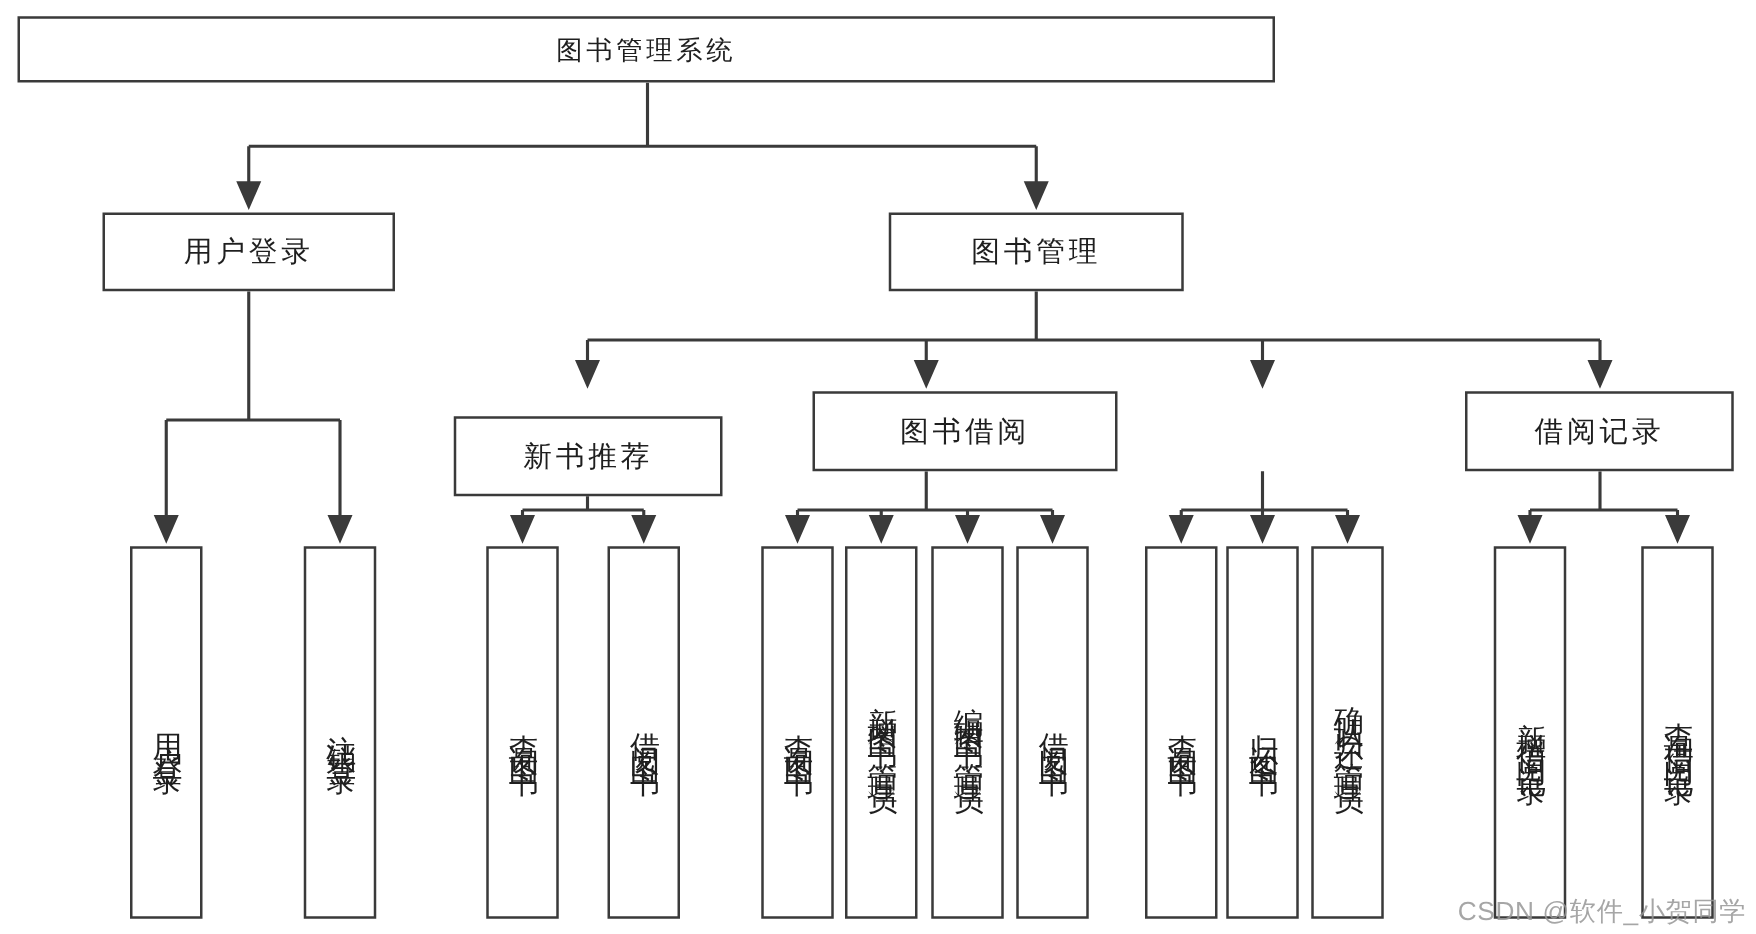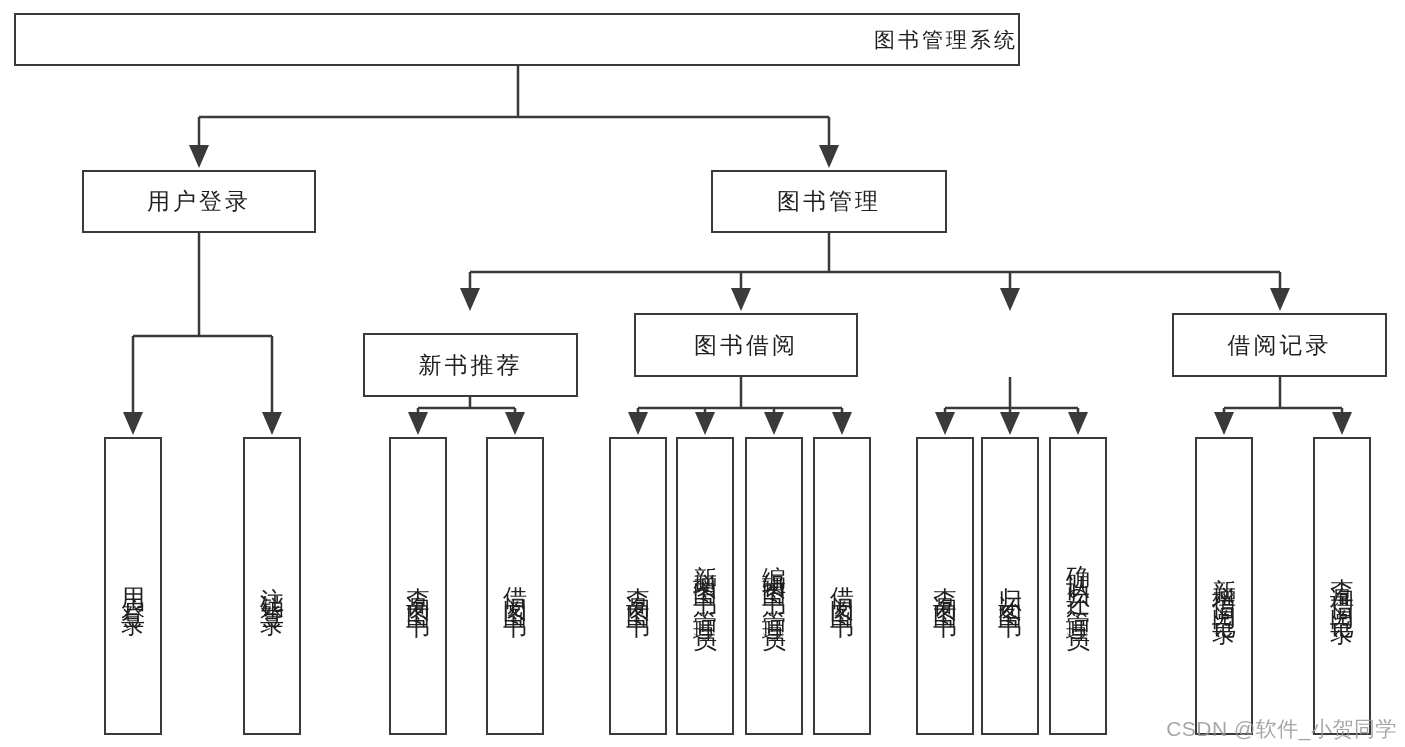--- a/index.html
+++ b/index.html
@@ -78,35 +78,35 @@
              M1224 408H1342 M1224 408V415 M1342 408V415" fill="none" stroke="#3a3a3a" stroke-width="2.5"></path>
     <path d="M189 145L209 145L199 168Z M819 145L839 145L829 168Z
              M460 288L480 288L470 311Z M731 288L751 288L741 311Z M1000 288L1020 288L1010 311Z M1270 288L1290 288L1280 311Z
              M123 412L143 412L133 435Z M262 412L282 412L272 435Z
              M408 412L428 412L418 435Z M505 412L525 412L515 435Z
              M628 412L648 412L638 435Z M695 412L715 412L705 435Z M764 412L784 412L774 435Z M832 412L852 412L842 435Z
              M935 412L955 412L945 435Z M1000 412L1020 412L1010 435Z M1068 412L1088 412L1078 435Z
              M1214 412L1234 412L1224 435Z M1332 412L1352 412L1342 435Z" fill="#3a3a3a" stroke="none"></path>
   </svg>
 
-  <div class="node root" style="left:14px; top:13px; width:1006px; height:53px;justify-content:flex-end;">
+  <div class="node root" style="left:14px; top:13px; width:1006px; height:53px;">
     <span class="hlabel">图书管理系统</span>
   </div>
 
   <div class="node" style="left:82px; top:170px; width:234px; height:63px;">
     <span class="hlabel">用户登录</span>
   </div>
   <div class="node" style="left:711px; top:170px; width:236px; height:63px;">
     <span class="hlabel">图书管理</span>
   </div>
 
   <div class="node" style="left:363px; top:313px; width:215px; height:64px;margin-top:20px;">
     <span class="hlabel">新书推荐</span>
   </div>
-  <div class="node" style="left:634px; top:313px; width:224px; height:64px;">
+  <div class="node" style="left:650px; top:313px; width:244px; height:64px;">
     <span class="hlabel">图书借阅</span>
   </div>
   <div class="node" style="left:1172px; top:313px; width:215px; height:64px;">
     <span class="hlabel">借阅记录</span>
   </div>
 
   <div class="node leaf" style="left:104px; top:437px; width:58px; height:298px;">
     <span>用户登录</span>
   </div>
   <div class="node leaf" style="left:243px; top:437px; width:58px; height:298px;">

